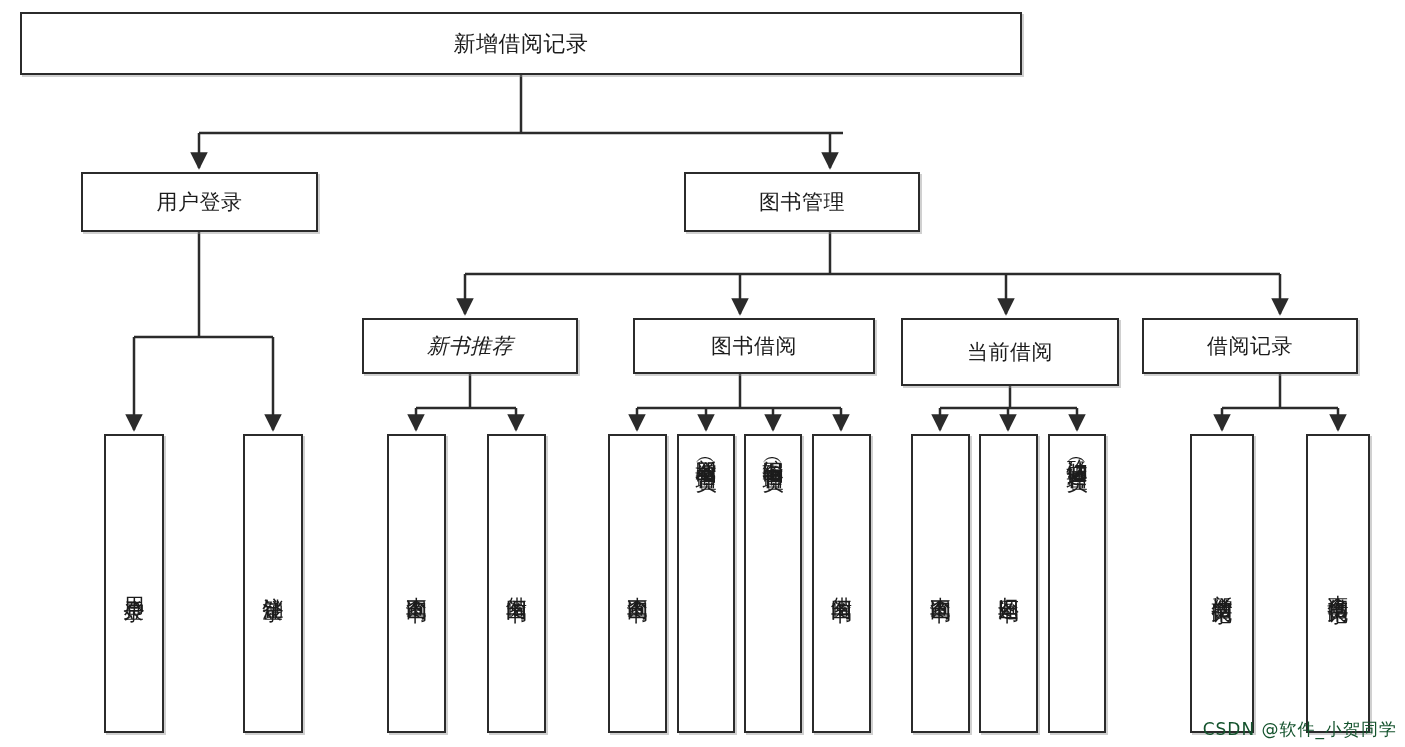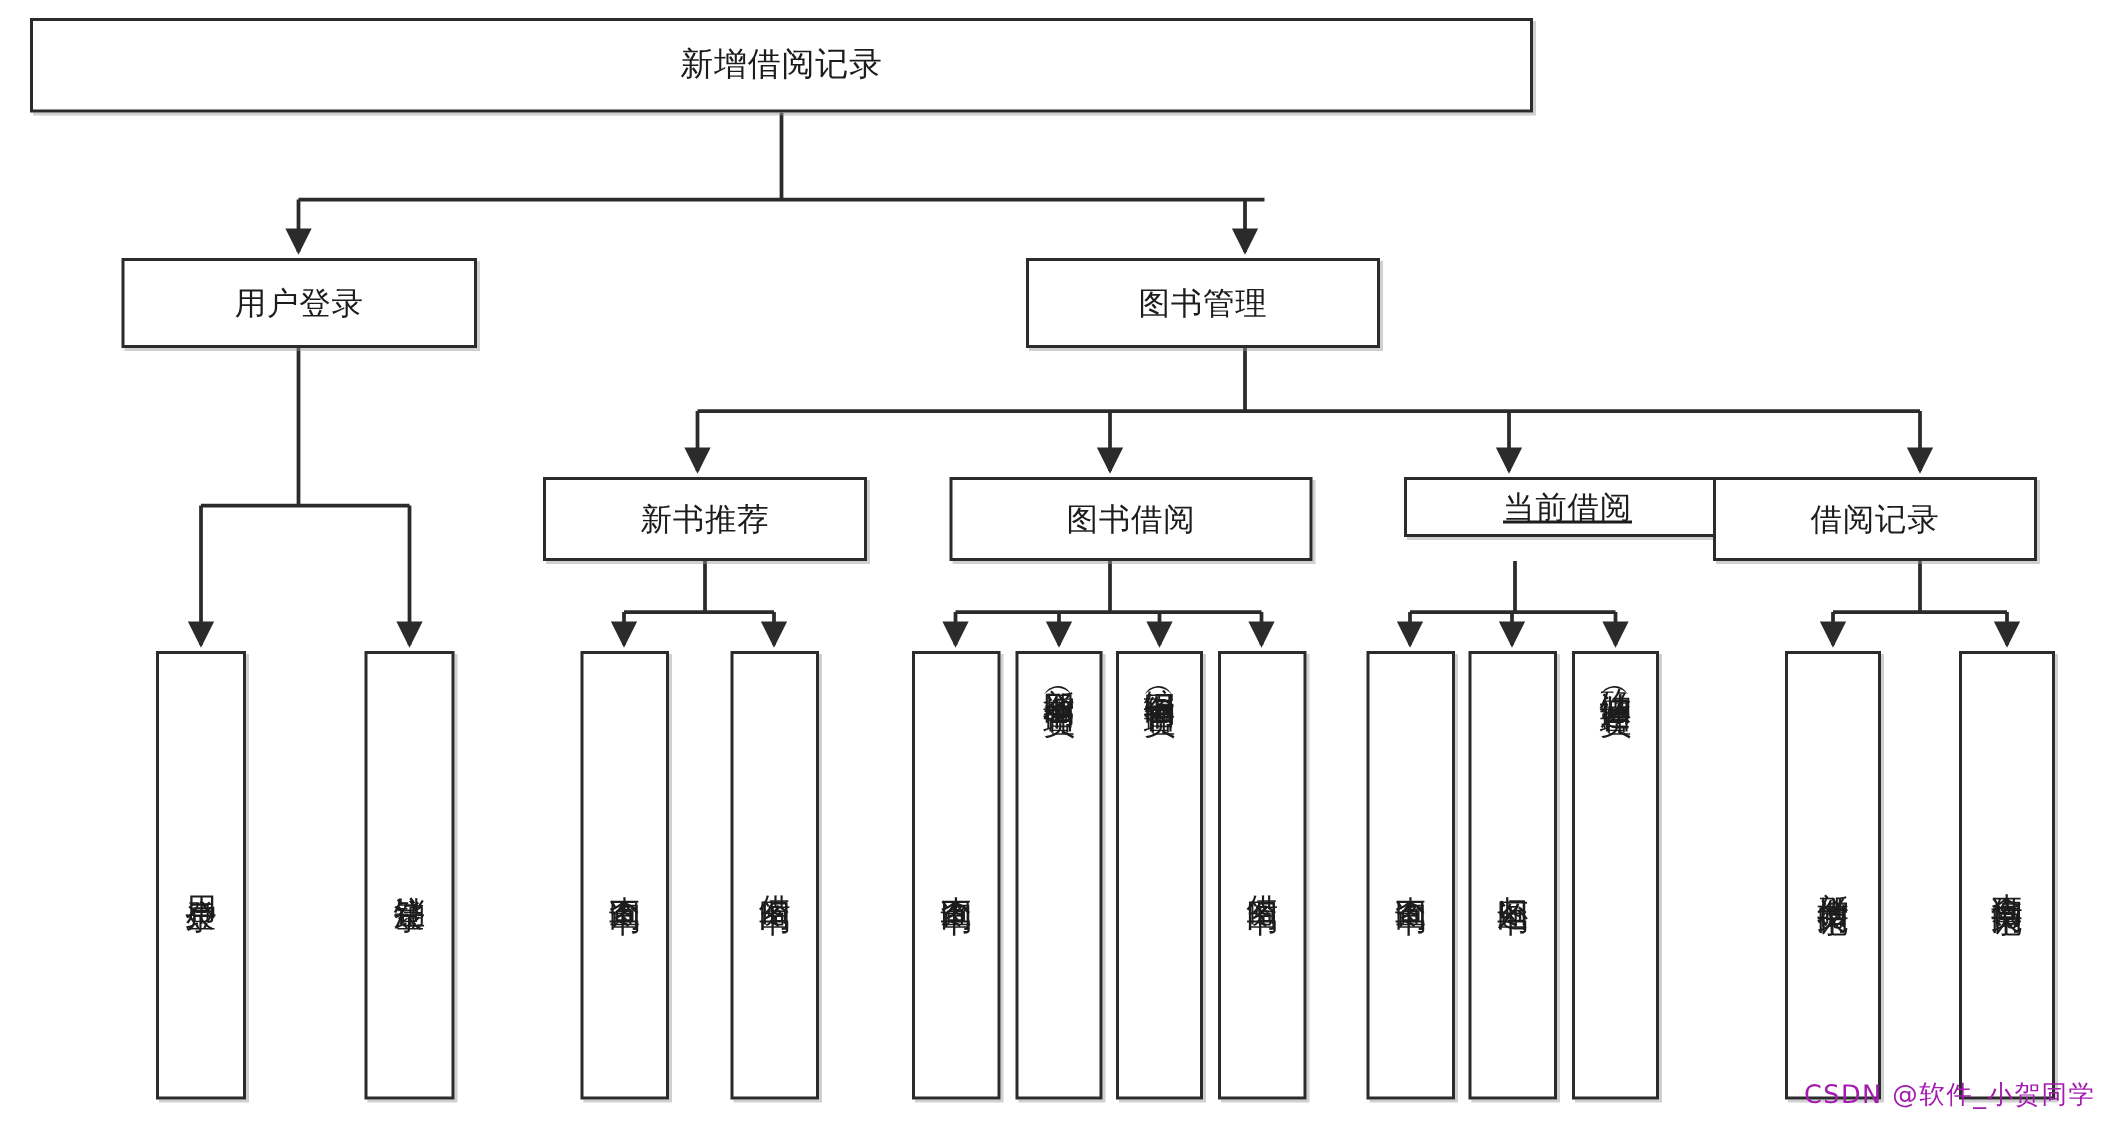--- a/index.html
+++ b/index.html
@@ -67,21 +67,21 @@
   
   .node.leaf.centered {
     align-items: center;
     padding-top: 0;
   }
   #watermark {
     position: absolute;
     right: 8px;
     bottom: 6px;
     font-size: 17px;
-    color: #a21caf;
+    color: #14532d;
     letter-spacing: 1px;
     white-space: nowrap;
   }
 </style>
 </head>
 <body>
 
 <div id="diagram-root">
 
   <svg id="connector-layer" viewBox="0 0 1405 747" width="1405" height="747" xmlns="http://www.w3.org/2000/svg">
@@ -138,27 +138,27 @@
     <span class="node-label">新增借阅记录</span>
   </div>
 
   <div class="node horiz" style="left:81px; top:172px; width:237px; height:60px;">
     <span class="node-label">用户登录</span>
   </div>
   <div class="node horiz" style="left:684px; top:172px; width:236px; height:60px;">
     <span class="node-label">图书管理</span>
   </div>
 
-  <div class="node horiz" style="left:362px; top:318px; width:216px; height:56px;">
+  <div class="node horiz" style="left:362px; top:318px; width:216px; height:56px;font-style:italic;">
     <span class="node-label">新书推荐</span>
   </div>
   <div class="node horiz" style="left:633px; top:318px; width:242px; height:56px;justify-content:center;">
     <span class="node-label">图书借阅</span>
   </div>
-  <div class="node horiz" style="left:936px; top:318px; width:218px; height:40px;text-decoration:underline;">
+  <div class="node horiz" style="left:901px; top:318px; width:218px; height:68px;">
     <span class="node-label">当前借阅</span>
   </div>
   <div class="node horiz" style="left:1142px; top:318px; width:216px; height:56px;">
     <span class="node-label">借阅记录</span>
   </div>
 
   <div class="node leaf centered" style="left:104px; top:434px; width:60px; height:299px;">
     <span class="node-label">用户登录</span>
   </div>
   <div class="node leaf centered" style="left:243px; top:434px; width:60px; height:299px;">

